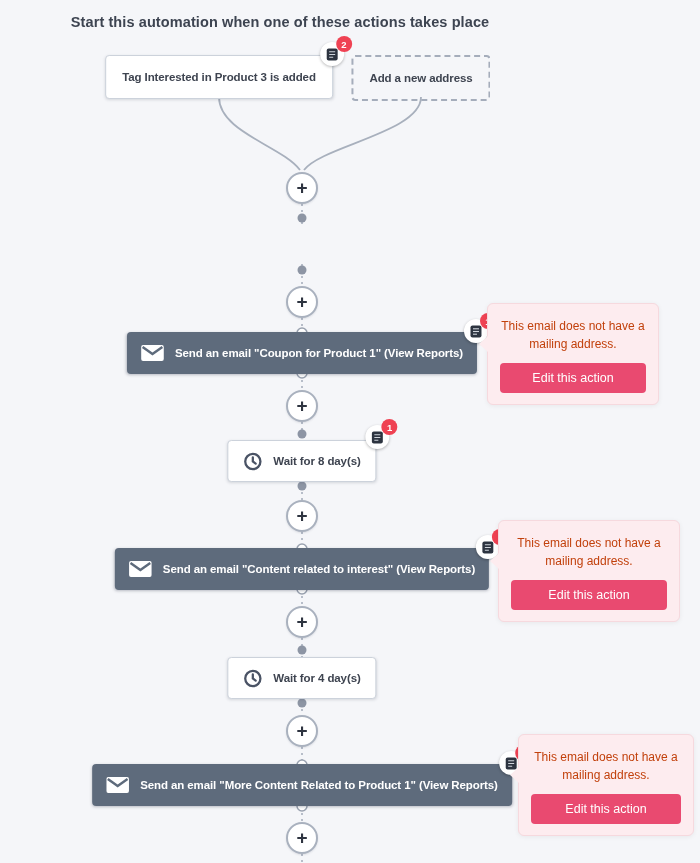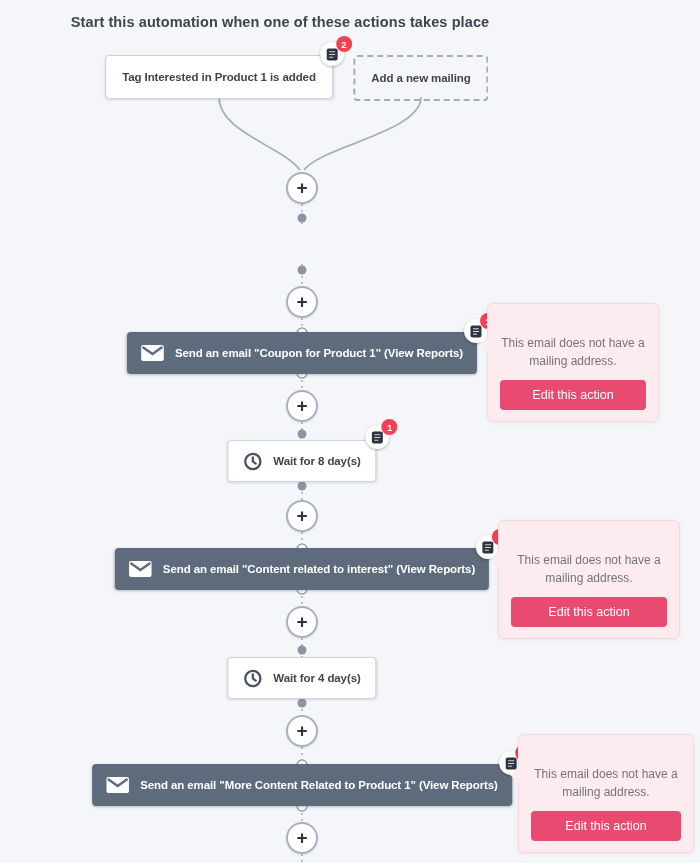--- a/index.html
+++ b/index.html
@@ -75,22 +75,22 @@
     border-radius:6px;z-index:4;box-sizing:border-box;
     padding:13px 12px 11px 12px;
     box-shadow:0 1px 5px rgba(0,0,0,.06);
   }
   .alert .arrow{
     position:absolute;left:-9px;top:32px;width:0;height:0;
     border-top:8px solid transparent;border-bottom:8px solid transparent;
     border-right:9px solid #fdecef;
   }
   .alert p{
-    margin:17px 0 10px 0;text-align:center;
-    font-size:12px;line-height:1.5;color:#737373;font-weight:normal;
+    margin:0 0 10px 0;text-align:center;
+    font-size:12px;line-height:1.5;color:#c2410c;font-weight:normal;
   }
   .alert button{
     display:block;width:100%;height:30px;border:none;border-radius:4px;
     background:#e94a70;color:#fff;font-family:"Liberation Sans",sans-serif;
     font-size:12.5px;font-weight:normal;cursor:pointer;
   }
 </style>
 </head>
 <body>
 
@@ -130,36 +130,36 @@
       <circle cx="302" cy="549" r="5"></circle>
       <circle cx="302" cy="589" r="5"></circle>
       <circle cx="302" cy="765" r="5"></circle>
       <circle cx="302" cy="806" r="5"></circle>
     </g>
   </svg>
 
   <div class="title">Start this automation when one of these actions takes place</div>
 
   <div class="node trigger" style="left:219px;top:55px">
-    <span class="lbl">Tag Interested in Product 1 is added</span>
+    <span class="lbl">Tag Interested in Product 3 is added</span>
     <div class="note-badge" style="top:-14px;right:-12px">
       <span class="ic">
         <svg width="12" height="13" viewBox="0 0 12 13">
             <rect x="0.5" y="0.5" width="11" height="12" rx="2" fill="#2d3440"></rect>
             <line x1="3" y1="3.8" x2="9" y2="3.8" stroke="#cfd4db" stroke-width="1.1"></line>
             <line x1="3" y1="6.5" x2="9" y2="6.5" stroke="#cfd4db" stroke-width="1.1"></line>
             <line x1="3" y1="9.2" x2="7" y2="9.2" stroke="#cfd4db" stroke-width="1.1"></line>
           </svg>
       </span>
       <span class="note-count">2</span>
     </div>
   </div>
 
   <div class="node trigger dashed" style="left:421px;top:55px">
-    <span class="lbl">Add a new mailing</span>
+    <span class="lbl">Add a new address</span>
   </div>
 
   <div class="plus" style="top:172px">
       <span>+</span>
     </div>
   <div class="plus" style="top:286px">
       <span>+</span>
     </div>
   <div class="plus" style="top:390px">
       <span>+</span>

